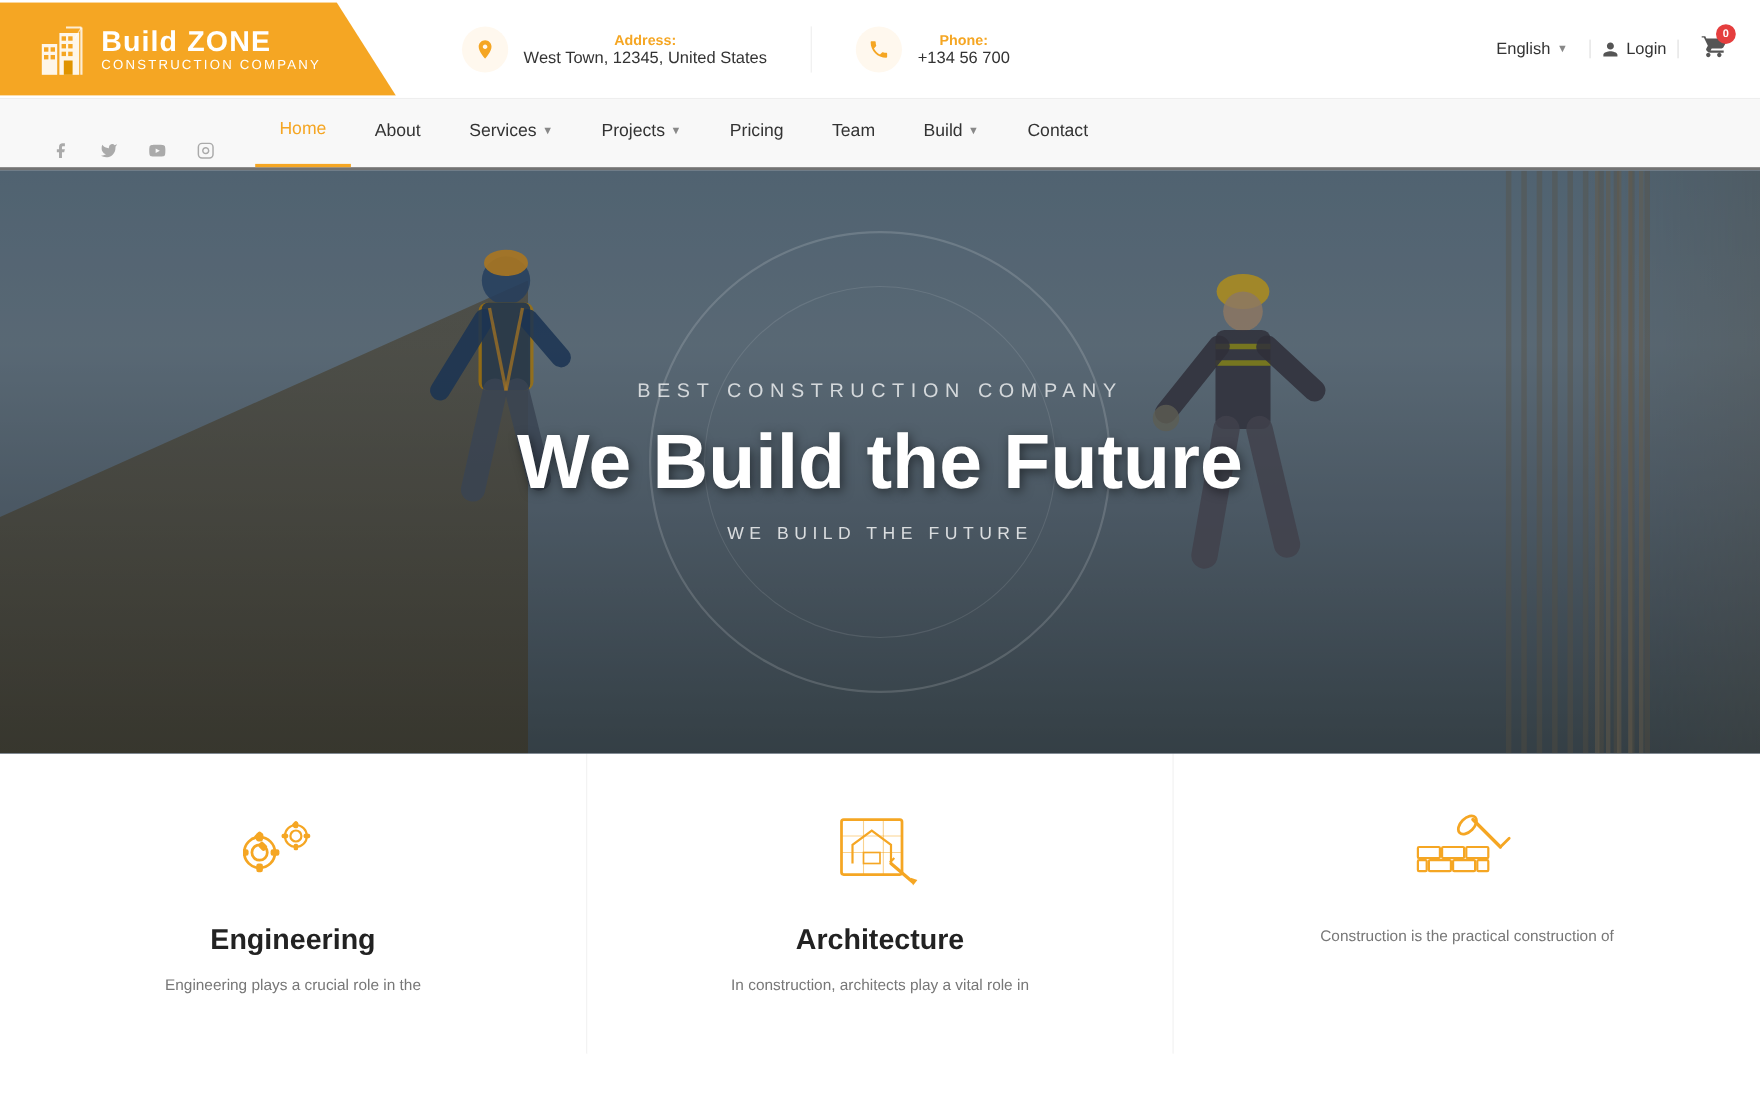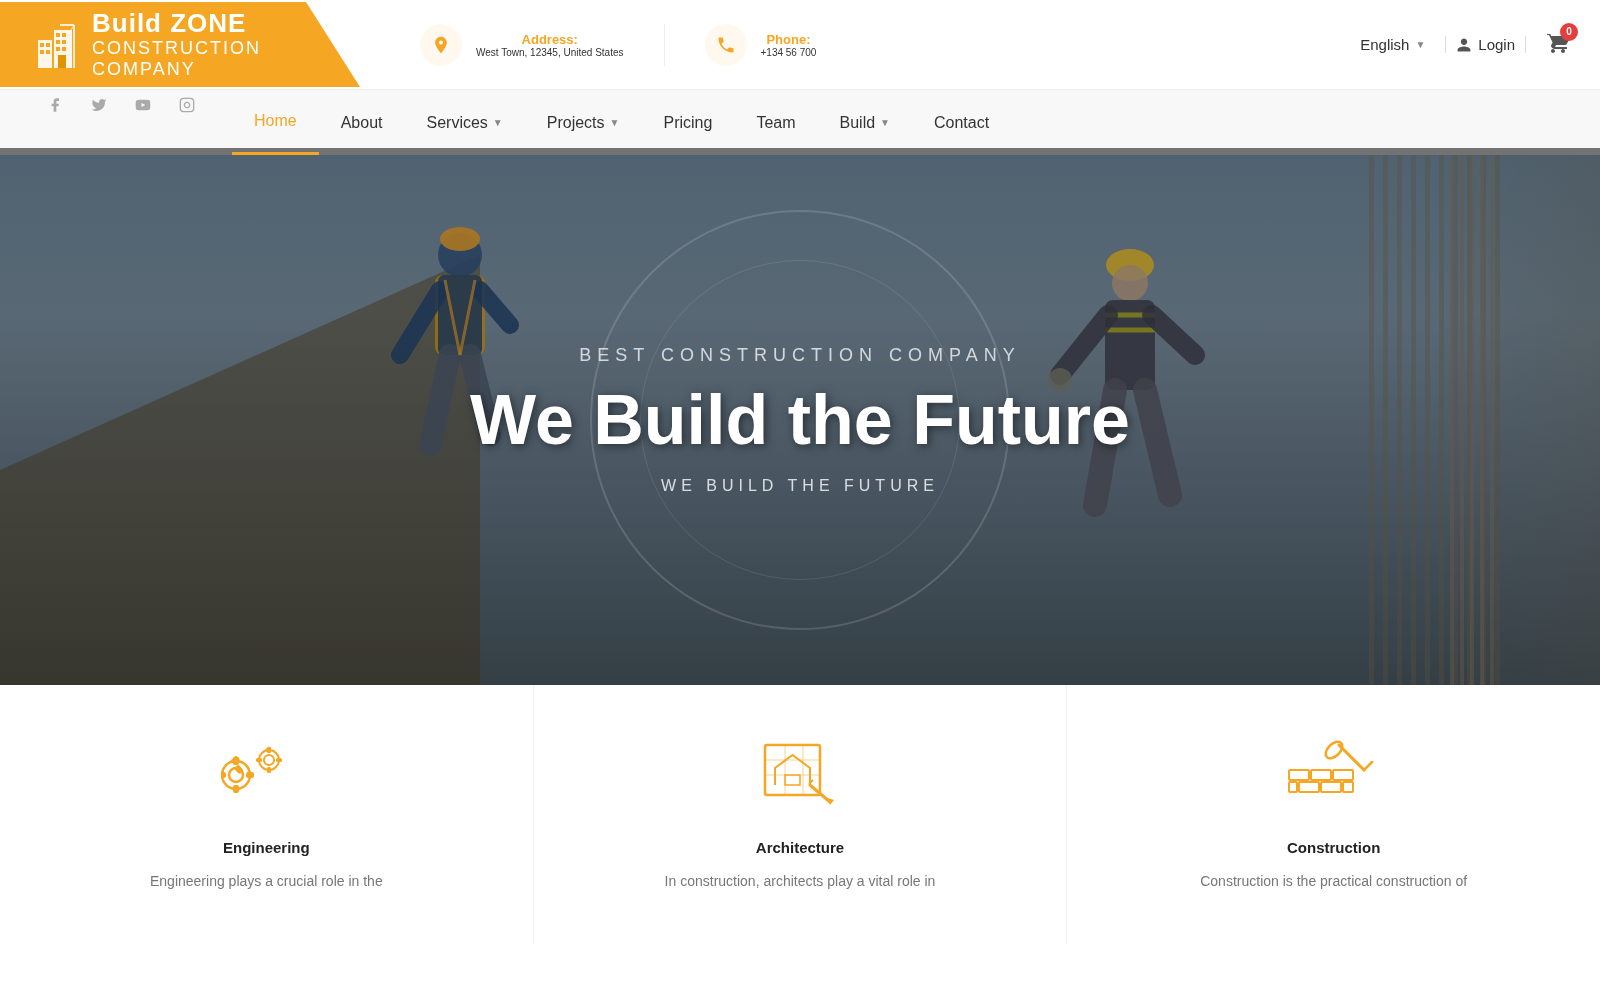--- a/index.html
+++ b/index.html
@@ -26,21 +26,21 @@
       flex-shrink: 0;
     }
     .logo-icon {
       width: 50px;
       height: 50px;
       margin-right: 12px;
       flex-shrink: 0;
     }
     .logo-text-area { color: #fff; }
     .logo-title { font-size: 26px; font-weight: 900; letter-spacing: 1px; line-height: 1.1; }
-    .logo-subtitle { font-size: 18px; letter-spacing: 2px; text-transform: uppercase; }
+    .logo-subtitle { font-size: 12px; letter-spacing: 2px; text-transform: uppercase; }
     .contact-info {
       display: flex;
       align-items: center;
       margin-left: 60px;
       gap: 40px;
       flex: 1;
       text-align: center;
     }
     .contact-item {
       display: flex;
@@ -55,21 +55,21 @@
       height: 42px;
       background: #fff8ee;
       border-radius: 50%;
       display: flex;
       align-items: center;
       justify-content: center;
       flex-shrink: 0;
     }
     .contact-icon-wrap svg { width: 20px; height: 20px; }
     .contact-label { font-size: 13px; color: #f5a623; font-weight: 700; }
-    .contact-value { font-size: 10px; color: #333; font-weight: 500; }
+    .contact-value { font-size: 15px; color: #333; font-weight: 500; }
     .top-right {
       display: flex;
       align-items: center;
       gap: 20px;
       margin-left: auto;
     }
     .lang-select {
       display: flex;
       align-items: center;
       gap: 6px;
@@ -107,23 +107,23 @@
       align-items: center;
       justify-content: center;
       font-weight: 700;
     }
 
     
     .nav-bar {
       background: #f8f8f8;
       height: 65px;
       display: flex;
-      align-items: flex-start;
+      align-items: flex-end;
       padding: 0 40px;
-      border-bottom: 7px solid #737373;
+      border-bottom: 3px solid #737373;
       gap: 10px;
     }
     .social-icons {
       display: flex;
       gap: 14px;
       margin-right: 20px;
     }
     .social-icon {
       width: 30px;
       height: 30px;
@@ -261,21 +261,21 @@
     .service-card:last-child { border-right: none; }
     .service-icon {
       width: 100px;
       height: 80px;
       margin: 0 auto 24px;
       display: flex;
       align-items: center;
       justify-content: center;
     }
     .service-title {
-      font-size: 15px;
+      font-size: 26px;
       font-weight: 800;
       color: #222;
       margin-bottom: 14px;
     }
     .service-desc {
       font-size: 14px;
       color: #777;
       line-height: 1.7;
     }
   </style>
@@ -563,16 +563,15 @@
         <rect x="15" y="42" width="20" height="10" rx="1" fill="none" stroke="#f5a623" stroke-width="2"></rect>
         <rect x="37" y="42" width="20" height="10" rx="1" fill="none" stroke="#f5a623" stroke-width="2"></rect>
         <rect x="5" y="42" width="8" height="10" rx="1" fill="none" stroke="#f5a623" stroke-width="2"></rect>
         <rect x="59" y="42" width="10" height="10" rx="1" fill="none" stroke="#f5a623" stroke-width="2"></rect>
 
         <line x1="55" y1="5" x2="80" y2="30" stroke="#f5a623" stroke-width="3" stroke-linecap="round"></line>
         <ellipse cx="50" cy="10" rx="10" ry="6" fill="none" stroke="#f5a623" stroke-width="2.5" transform="rotate(-45,50,10)"></ellipse>
         <line x1="80" y1="30" x2="88" y2="22" stroke="#f5a623" stroke-width="2.5" stroke-linecap="round"></line>
       </svg>
     </div>
-    <div class="service-title">Construction</div>
     <div class="service-desc">Construction is the practical construction of</div>
   </div>
 </div>
 
 </body></html>

